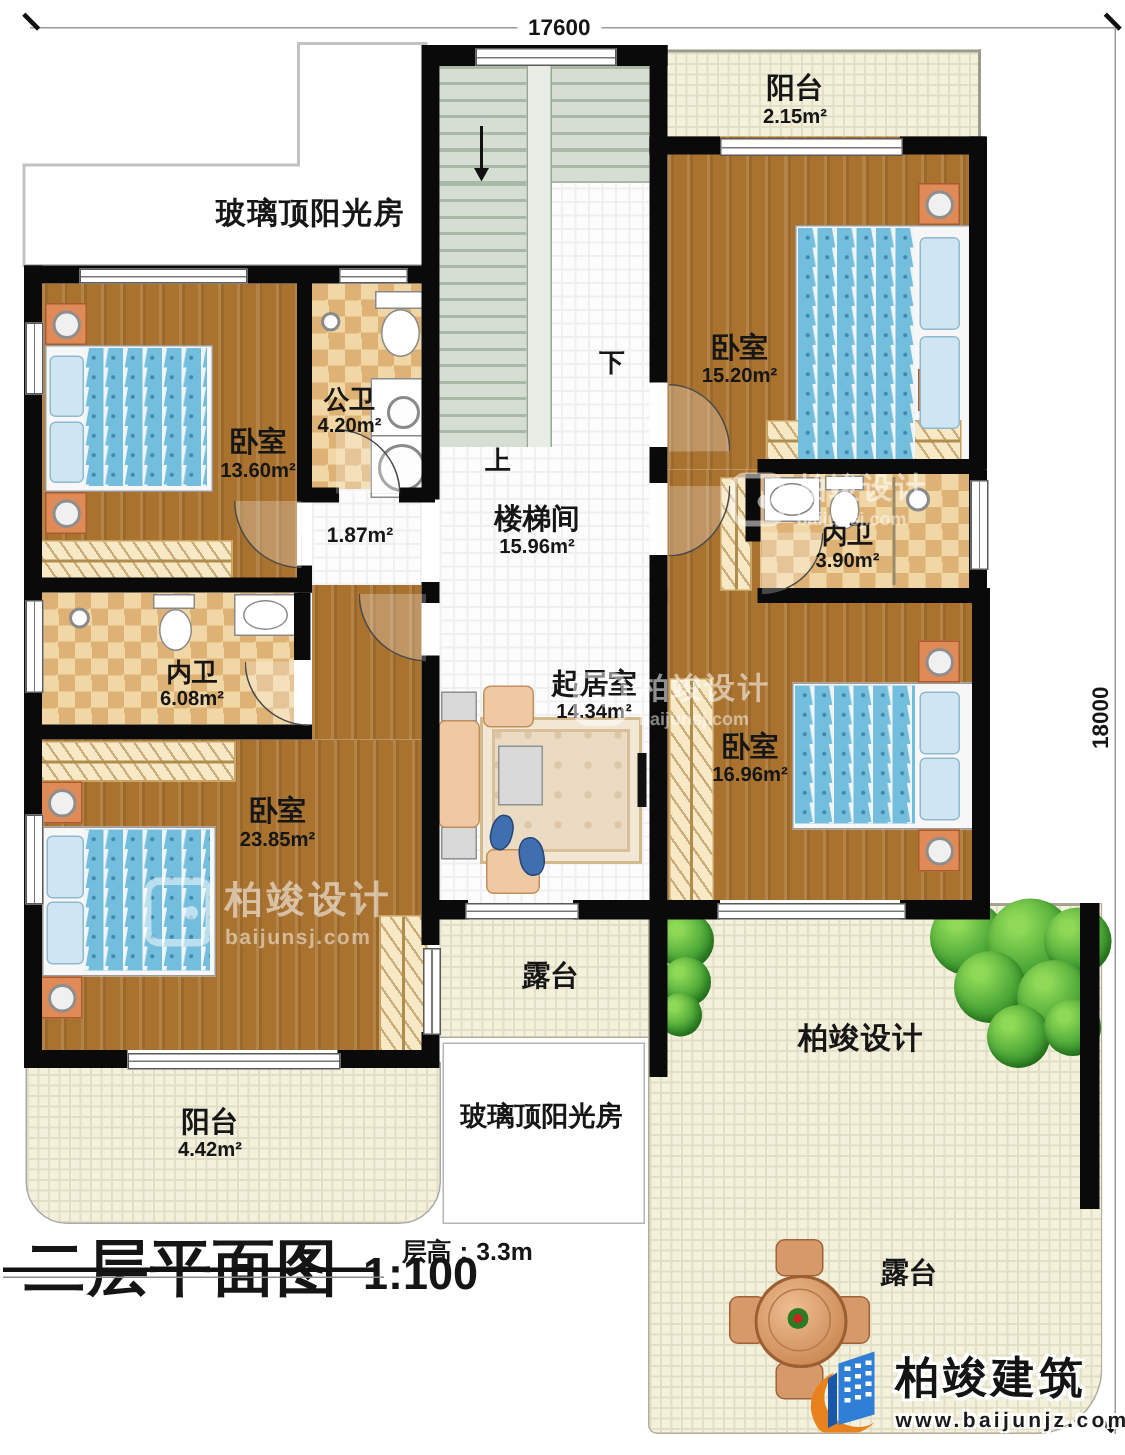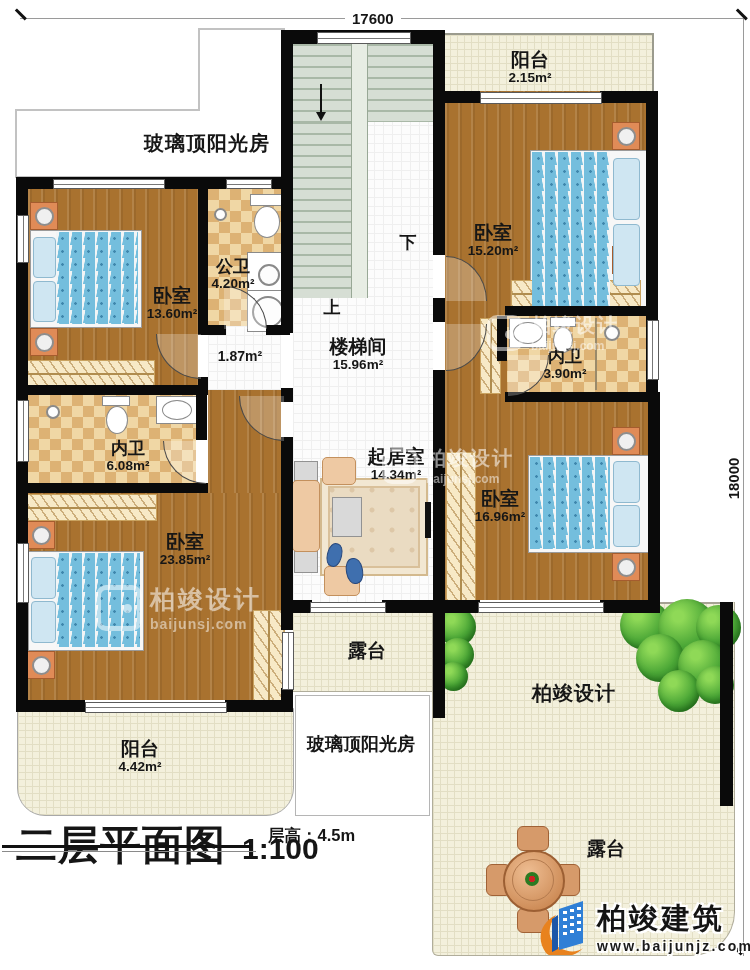--- a/index.html
+++ b/index.html
@@ -389,21 +389,21 @@
       <span class="s">baijunsj.com</span>
     </div>
   </div>
 
   <div class="titleblock">
     <span class="t-main">二层平面图</span><span class="t-scale">1:100</span>
   </div>
   <div class="t-ul1"></div>
   <div class="t-ul2"></div>
   <div class="t-right">
-    <div><span>层高：</span><span>4.5m</span></div>
+    <div><span>层高：</span><span>3.3m</span></div>
   </div>
 
   <div class="logo">
     <svg width="52" height="58" viewBox="0 0 52 58">
       <path d="M8,56 C-2,42 2,26 18,18 C8,32 10,44 22,51 C31,56 40,55 45,51 C38,60 16,64 8,56 Z" fill="#e8821e"></path>
       <polygon points="14,22 20,18 20,52 14,55" fill="#1b57a8"></polygon>
       <polygon points="21,12 45,4 45,46 21,53" fill="#2f7fd6"></polygon>
       <g fill="#ffffff">
         <rect x="25" y="14" width="4" height="3"></rect>
           <rect x="32" y="12" width="4" height="3"></rect>

